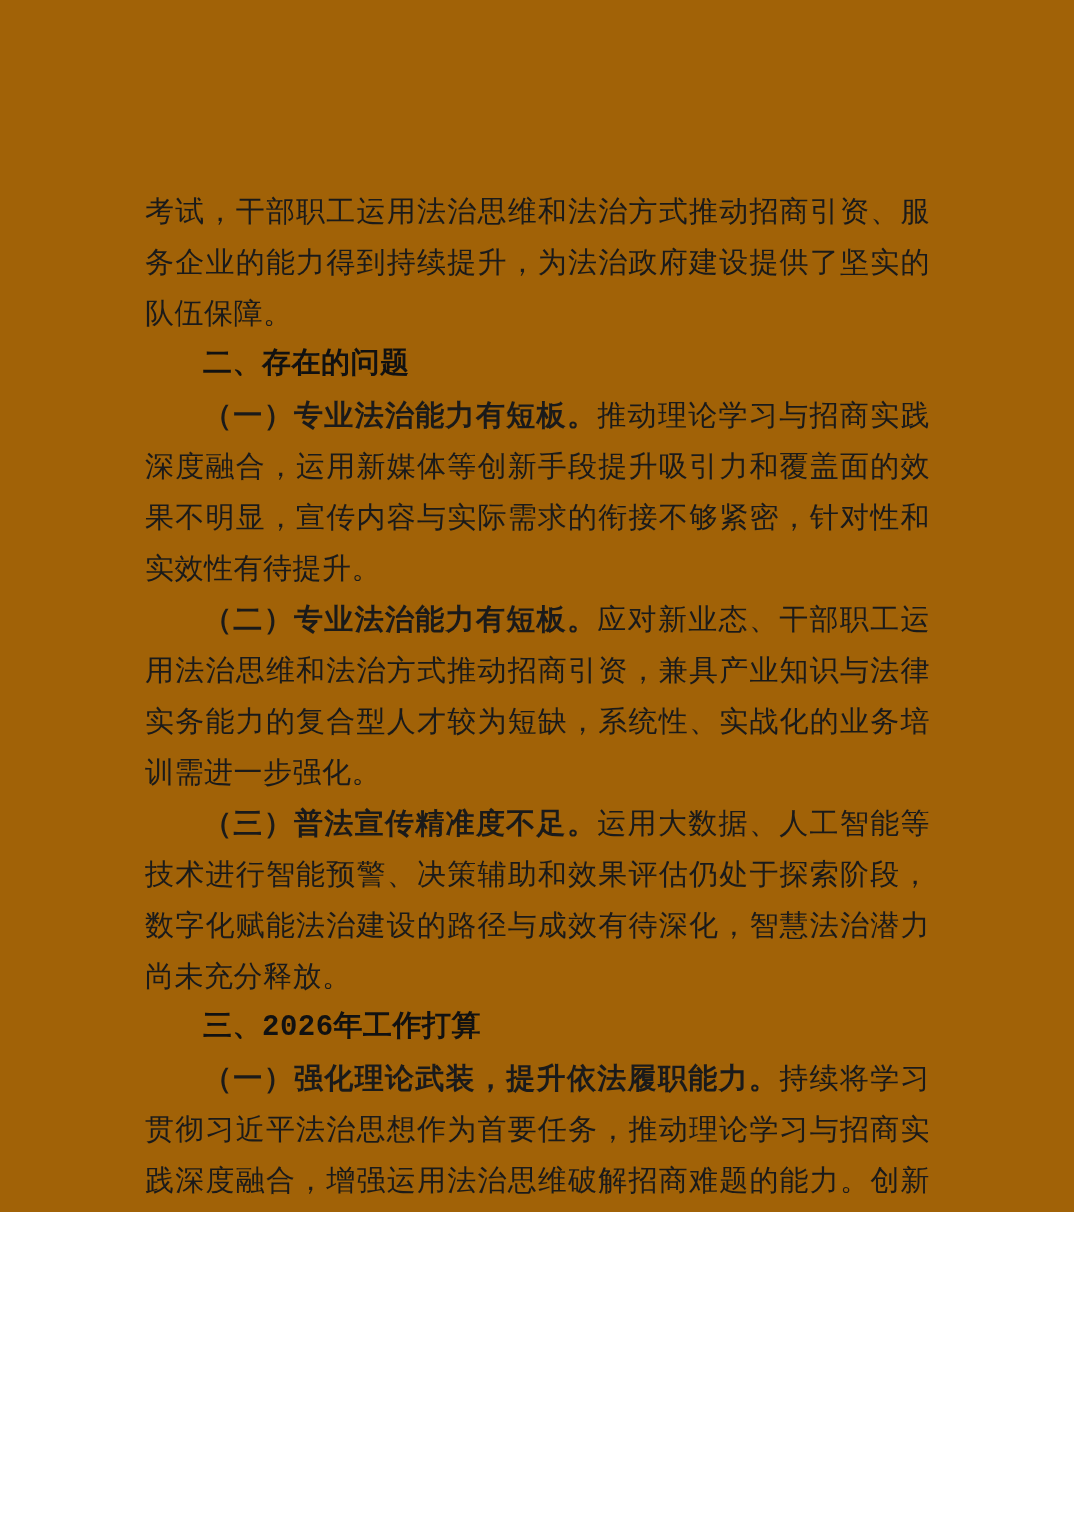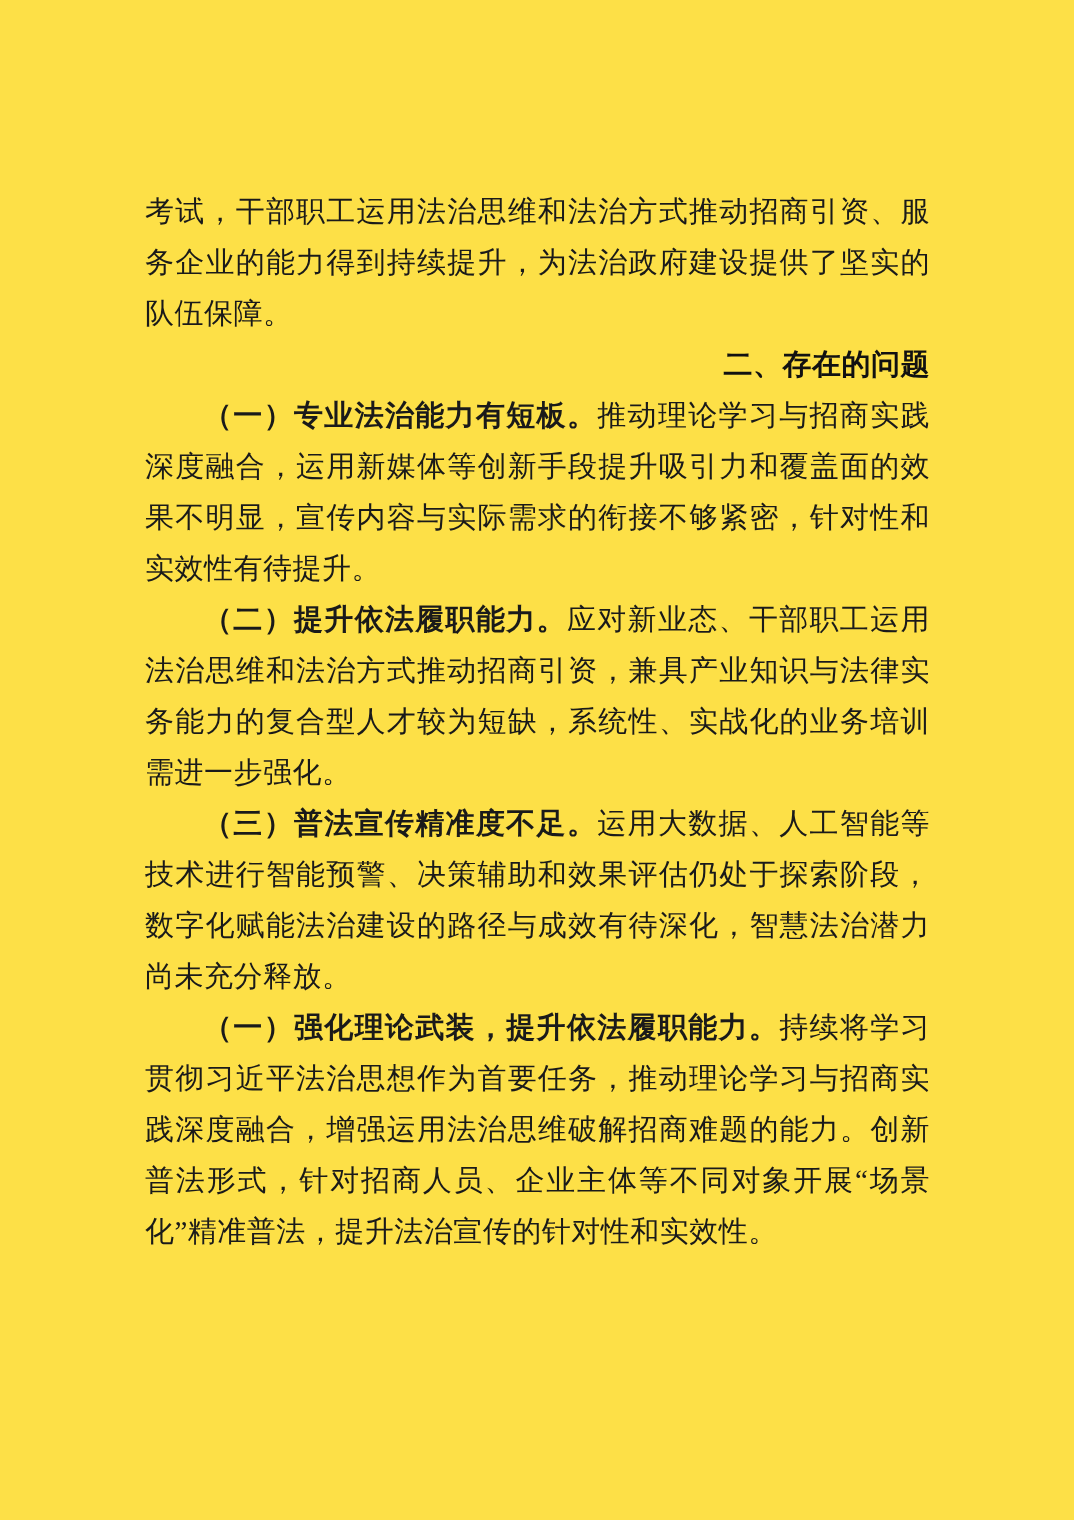--- a/index.html
+++ b/index.html
@@ -3,22 +3,22 @@
 <meta charset="utf-8">
 <style>
   html, body {
     margin: 0;
     padding: 0;
     background: #ffffff;
   }
   .page {
     position: relative;
     width: 1074px;
-    height: 1520px;
-    background: #fde047;
+    height: 1212px;
+    background: #a16207;
     overflow: hidden;
     color: #1a1a1a;
   }
   .content {
     position: absolute;
     left: 145px;
     top: 186px;
     width: 785px;
   }
   .content p {
@@ -29,34 +29,35 @@
     text-align: justify;
     text-justify: inter-ideograph;
     font-family: "Liberation Serif", "DejaVu Serif", serif;
     letter-spacing: 0.5px;
     word-break: break-all;
   }
   .content p.indent {
     text-indent: 2em;
   }
   .content p.heading {
-    font-family: Liberation Serif, serif;
+    font-family: Liberation Mono, monospace;
     font-weight: 700;
     text-indent: 2em;
-    text-align: right;
+    text-align: left;
     color: #111111;
   }
   .run { color: inherit; }
   .run.bold { font-weight: 700; }
 </style>
 </head>
 <body>
 
 <div class="page">
   <div class="content">
       <p class="para"><span class="run">考试，干部职工运用法治思维和法治方式推动招商引资、服务企业的能力得到持续提升，为法治政府建设提供了坚实的队伍保障。</span></p>
       <p class="heading indent"><span class="run bold">二、存在的问题</span></p>
       <p class="para indent"><span class="run bold">（一）专业法治能力有短板。</span><span class="run">推动理论学习与招商实践深度融合，运用新媒体等创新手段提升吸引力和覆盖面的效果不明显，宣传内容与实际需求的衔接不够紧密，针对性和实效性有待提升。</span></p>
-      <p class="para indent"><span class="run bold">（二）提升依法履职能力。</span><span class="run">应对新业态、干部职工运用法治思维和法治方式推动招商引资，兼具产业知识与法律实务能力的复合型人才较为短缺，系统性、实战化的业务培训需进一步强化。</span></p>
+      <p class="para indent"><span class="run bold">（二）专业法治能力有短板。</span><span class="run">应对新业态、干部职工运用法治思维和法治方式推动招商引资，兼具产业知识与法律实务能力的复合型人才较为短缺，系统性、实战化的业务培训需进一步强化。</span></p>
       <p class="para indent"><span class="run bold">（三）普法宣传精准度不足。</span><span class="run">运用大数据、人工智能等技术进行智能预警、决策辅助和效果评估仍处于探索阶段，数字化赋能法治建设的路径与成效有待深化，智慧法治潜力尚未充分释放。</span></p>
+      <p class="heading indent"><span class="run bold">三、2026年工作打算</span></p>
       <p class="para indent"><span class="run bold">（一）强化理论武装，提升依法履职能力。</span><span class="run">持续将学习贯彻习近平法治思想作为首要任务，推动理论学习与招商实践深度融合，增强运用法治思维破解招商难题的能力。创新普法形式，针对招商人员、企业主体等不同对象开展“场景化”精准普法，提升法治宣传的针对性和实效性。</span></p>
     </div>
 </div>
 
 </body></html>

